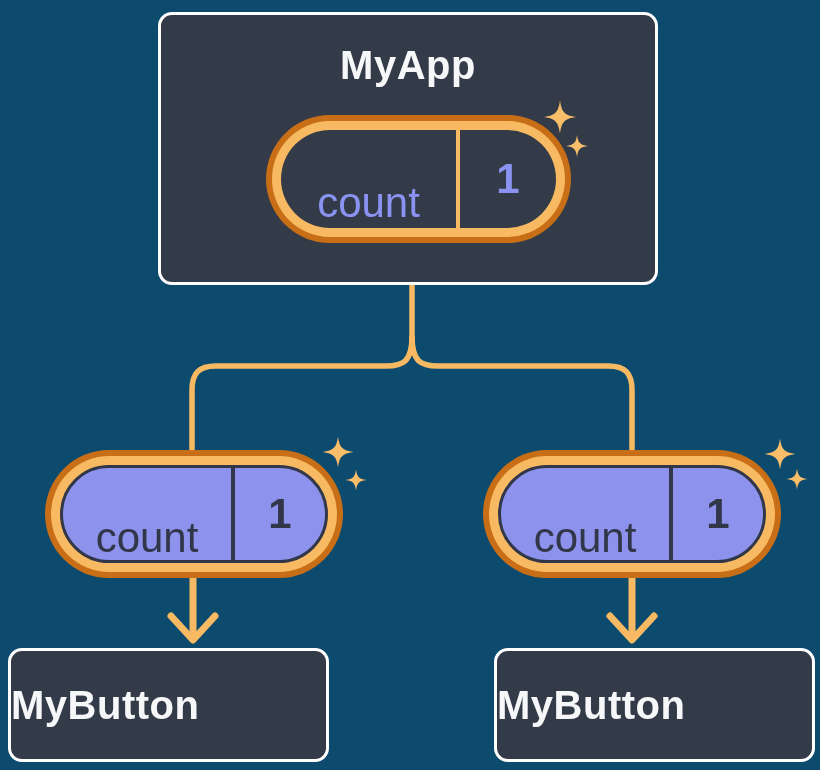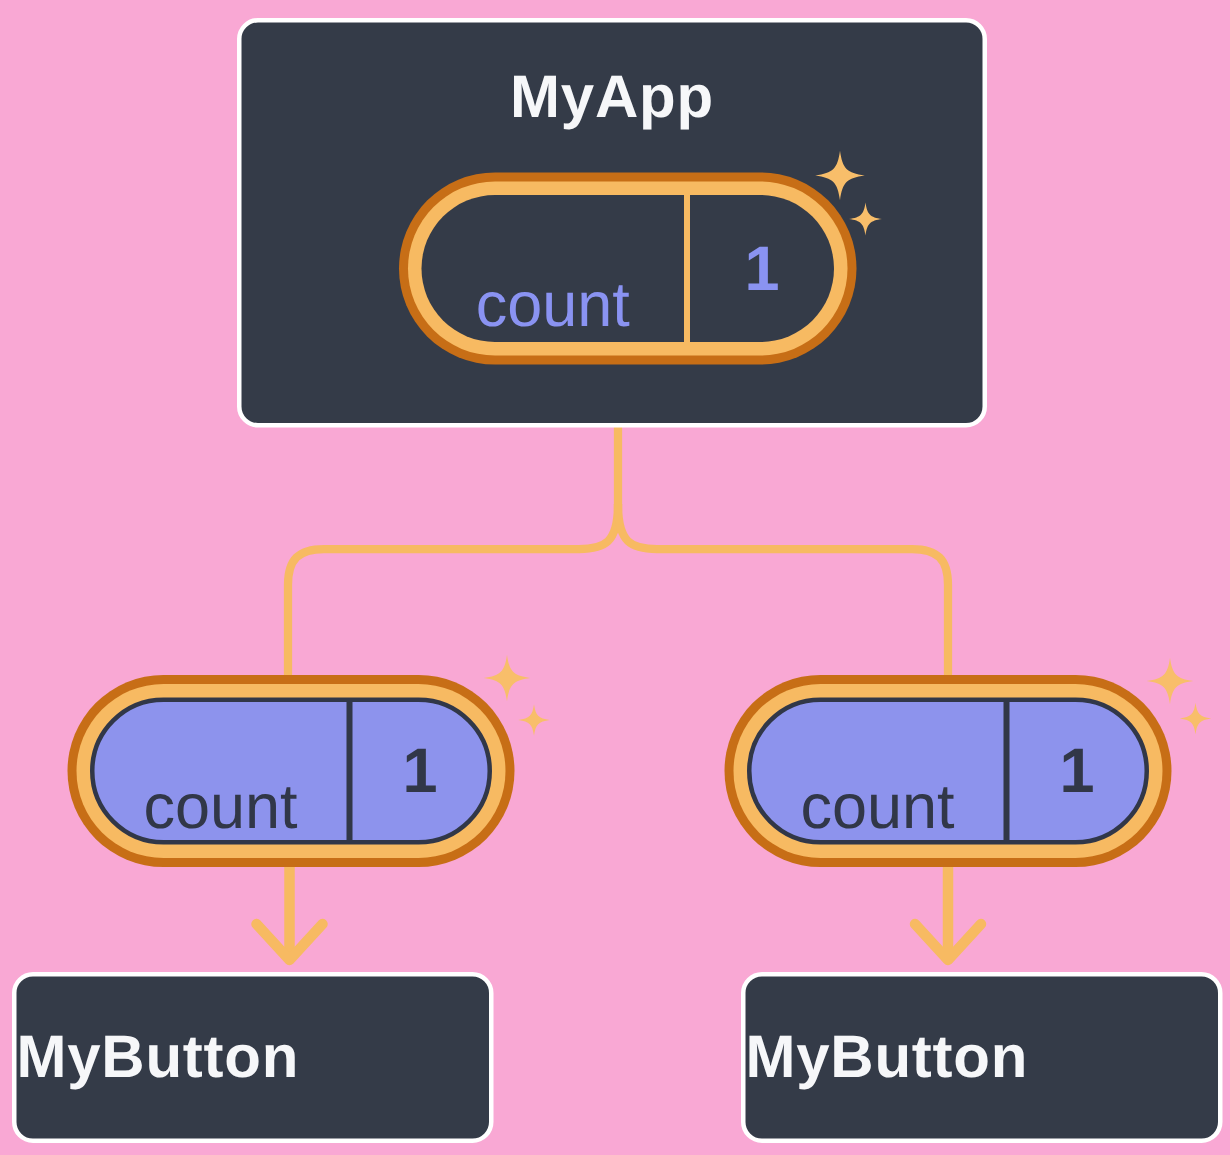--- a/index.html
+++ b/index.html
@@ -5,21 +5,21 @@
   html,body{margin:0;padding:0;}
   body{
     width:820px;height:770px;
     font-family:"Liberation Sans", sans-serif;
     background:#4C6470;
     overflow:hidden;
   }
   .canvas{
     position:relative;
     width:820px;height:770px;
-    background:#f9a8d4;
+    background:#0c4a6e;
   }
   svg.layer{
     position:absolute;left:0;top:0;
     pointer-events:none;
   }
   .layer-under{z-index:1;}
   .layer-over{z-index:3;}
 
   .node{
     position:absolute;

